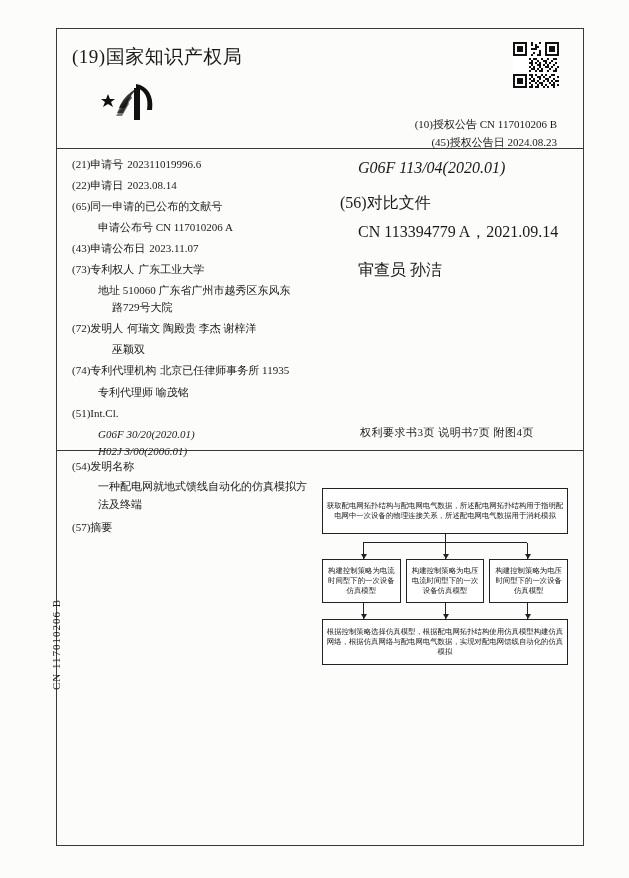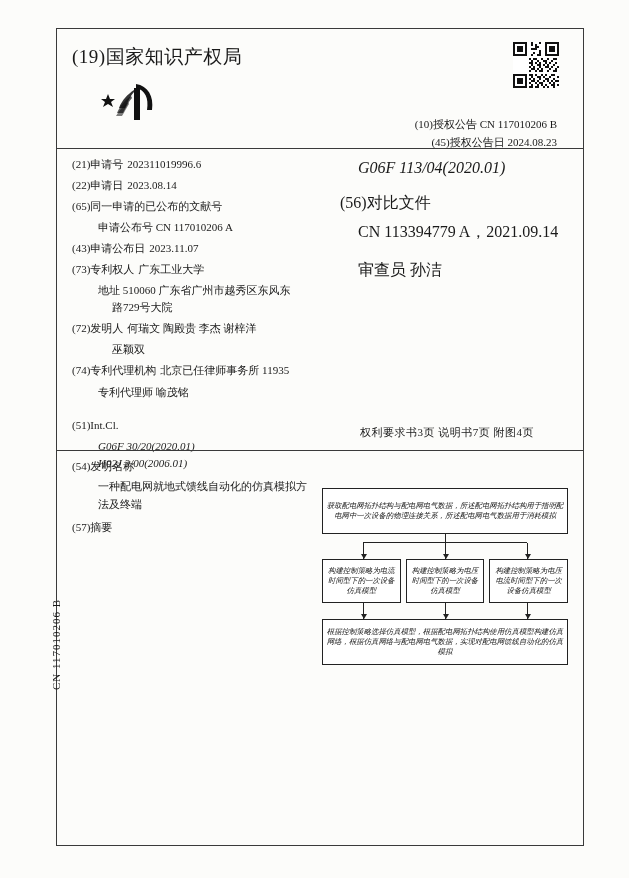--- a/index.html
+++ b/index.html
@@ -148,21 +148,20 @@
     width: 246px;
   }
   .dg-box {
     border: 1px solid #222;
     font-size: 7.4px;
     line-height: 1.35;
     text-align: center;
     padding: 4px 3px;
     box-sizing: border-box;
     background: #fff;
-    font-style: italic;
   }
   .dg-row {
     display: flex;
     justify-content: space-between;
     gap: 5px;
   }
   .dg-row .dg-box { flex: 1 1 0; }
   .arrow-v3 {
     height: 16px;
     position: relative;
@@ -371,21 +370,21 @@
     <div class="fld" style="margin-top:4px">
       <span class="code">(72)发明人</span>
       <span class="val">何瑞文  陶殿贵  李杰  谢梓洋</span>
     </div>
     <div class="sub2">巫颖双</div>
     <div class="fld" style="margin-top:4px">
       <span class="code">(74)专利代理机构</span>
       <span class="val">北京已任律师事务所 11935</span>
     </div>
     <div class="sub">专利代理师  喻茂铭</div>
-    <div class="fld" style="margin-top:16px">
+    <div class="fld" style="margin-top:4px">
       <span class="code">(51)Int.Cl.</span>
     </div>
     <div class="sub ital">G06F 30/20(2020.01)</div>
     <div class="sub ital">H02J 3/00(2006.01)</div>
   </div>
 
   <div class="col-right">
     <div class="sub ital" style="padding-left:18px">G06F 113/04(2020.01)</div>
     <div class="fld" style="margin-top:10px">
       <span class="code">(56)对比文件</span>
@@ -413,22 +412,22 @@
       <span class="s2" style="height:8px; left:50%;"></span>
     </div>
     <div class="hline"></div>
     <div class="arrow-v3">
       <span class="a1"></span>
         <span class="a2"></span>
         <span class="a3"></span>
     </div>
     <div class="dg-row">
       <div class="dg-box" style="height:44px; display:flex; align-items:center; justify-content:center;">构建控制策略为电流时间型下的一次设备仿真模型</div>
+      <div class="dg-box" style="height:44px; display:flex; align-items:center; justify-content:center;">构建控制策略为电压电流时间型下的一次设备仿真模型</div>
       <div class="dg-box" style="height:44px; display:flex; align-items:center; justify-content:center;">构建控制策略为电压时间型下的一次设备仿真模型</div>
-      <div class="dg-box" style="height:44px; display:flex; align-items:center; justify-content:center;">构建控制策略为电压电流时间型下的一次设备仿真模型</div>
     </div>
     <div class="arrow-v3">
       <span class="a1"></span>
         <span class="a2"></span>
         <span class="a3"></span>
     </div>
     <div class="dg-box" style="height:46px; display:flex; align-items:center; justify-content:center;">根据控制策略选择仿真模型，根据配电网拓扑结构使用仿真模型构建仿真网络，根据仿真网络与配电网电气数据，实现对配电网馈线自动化的仿真模拟</div>
   </div>
 
   <div class="spine">

